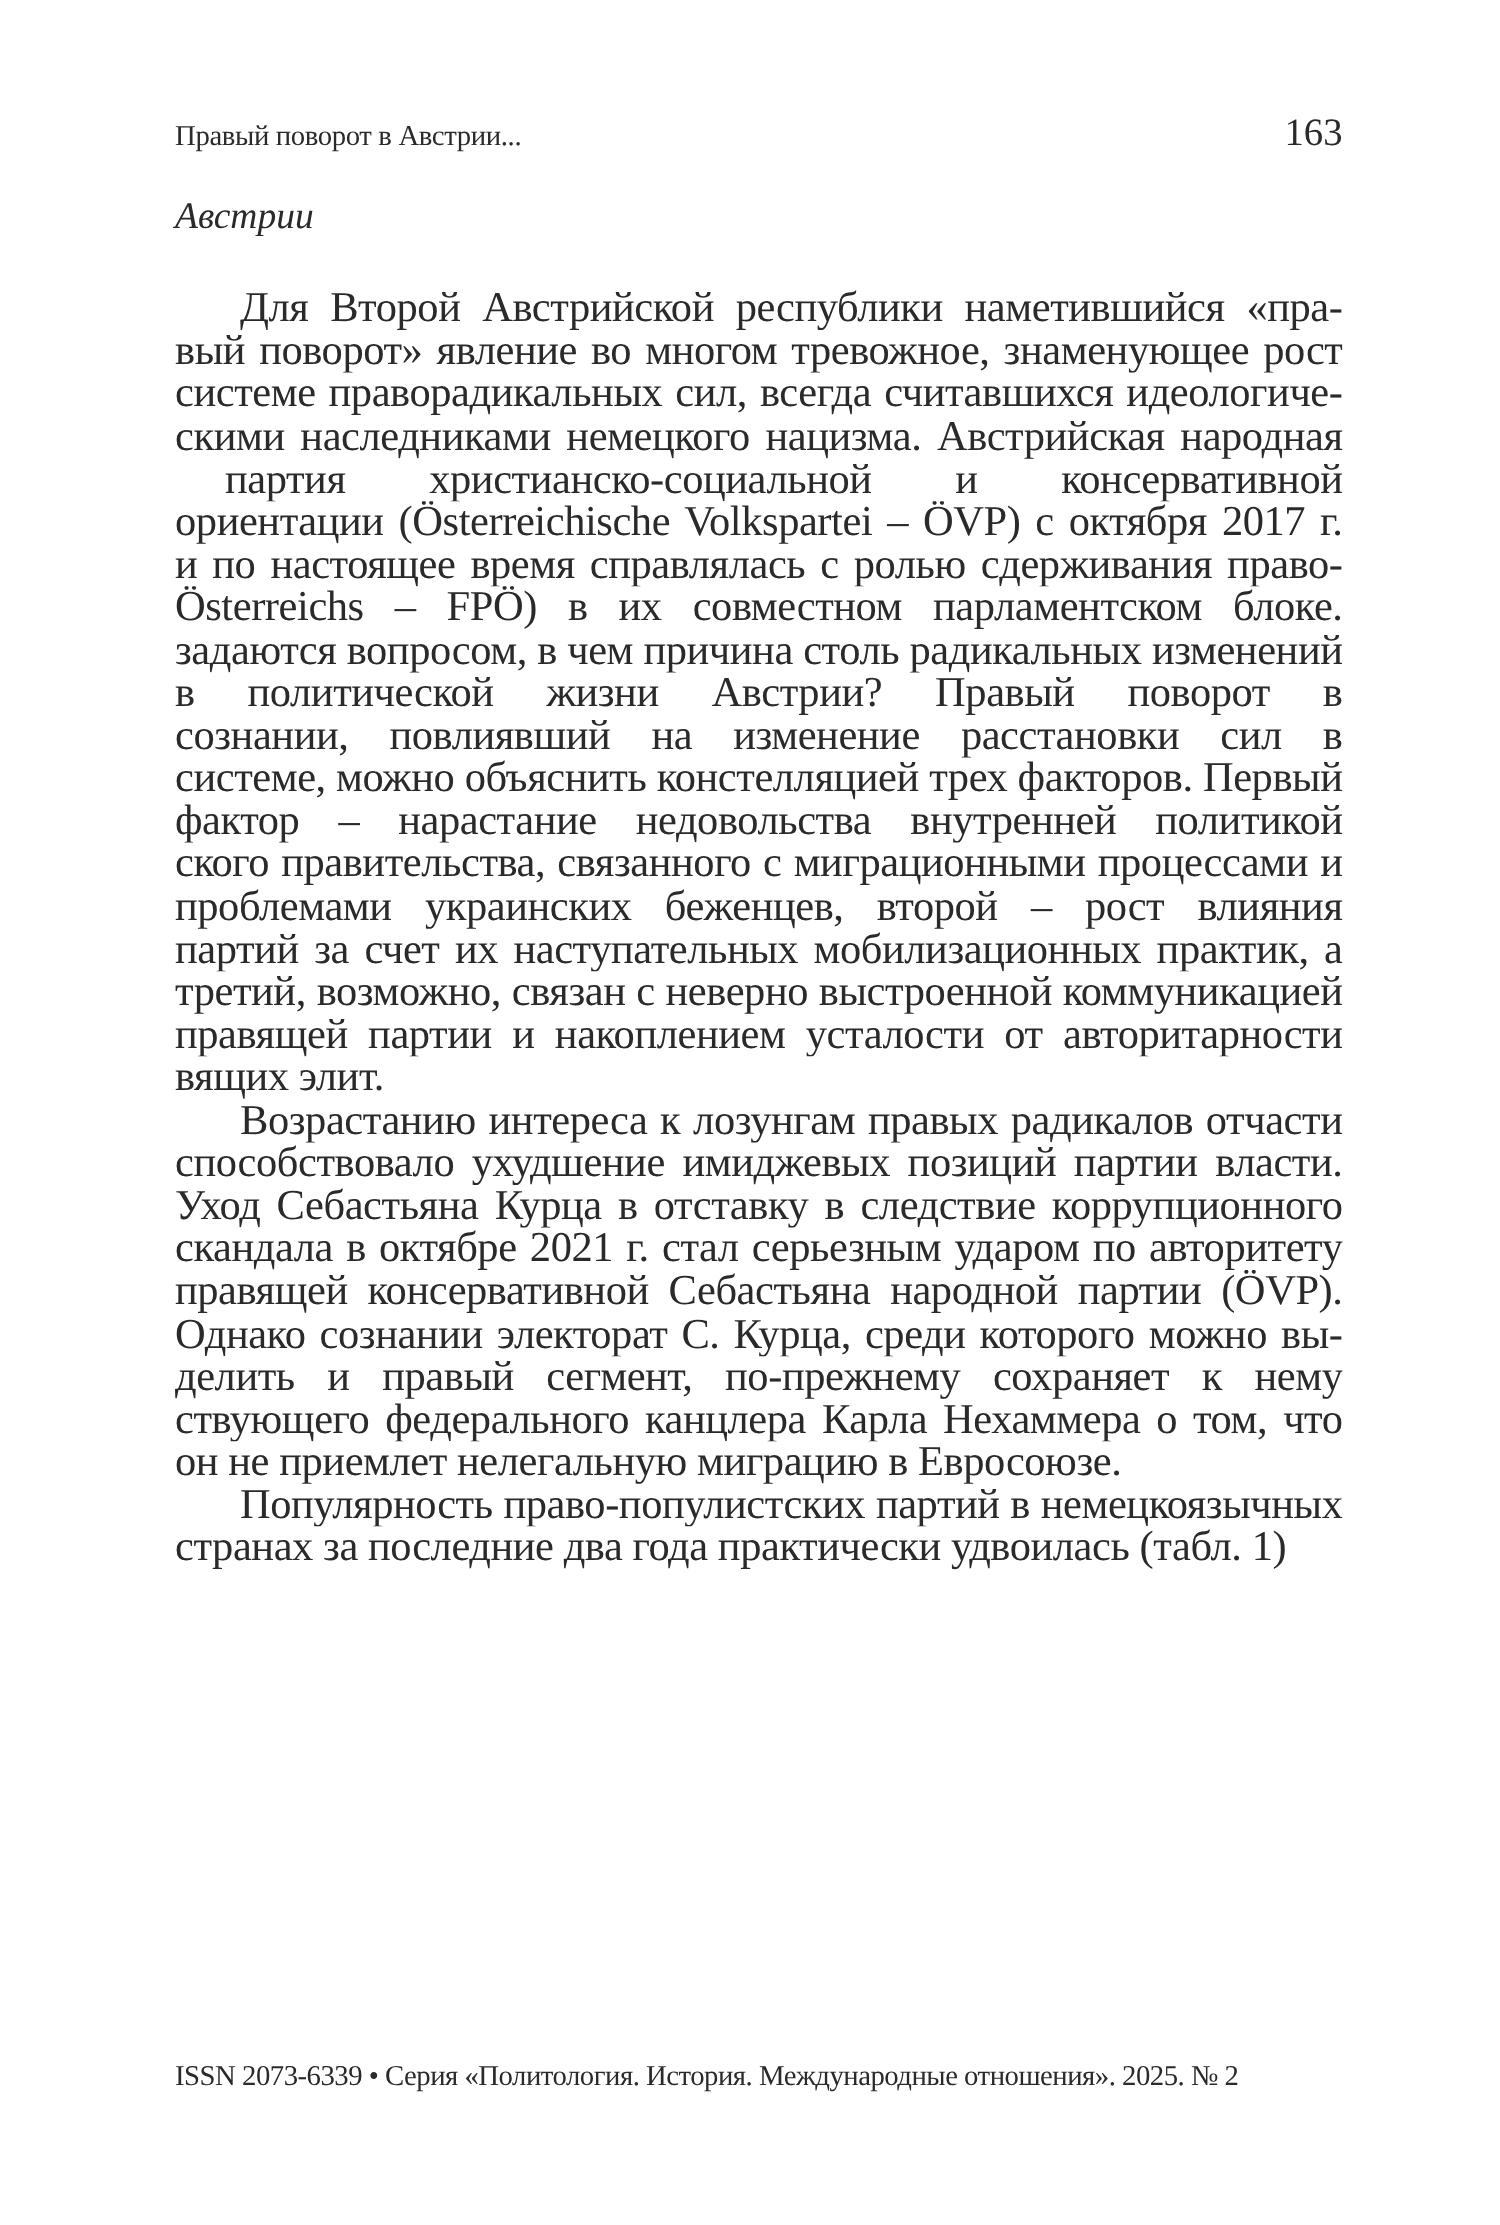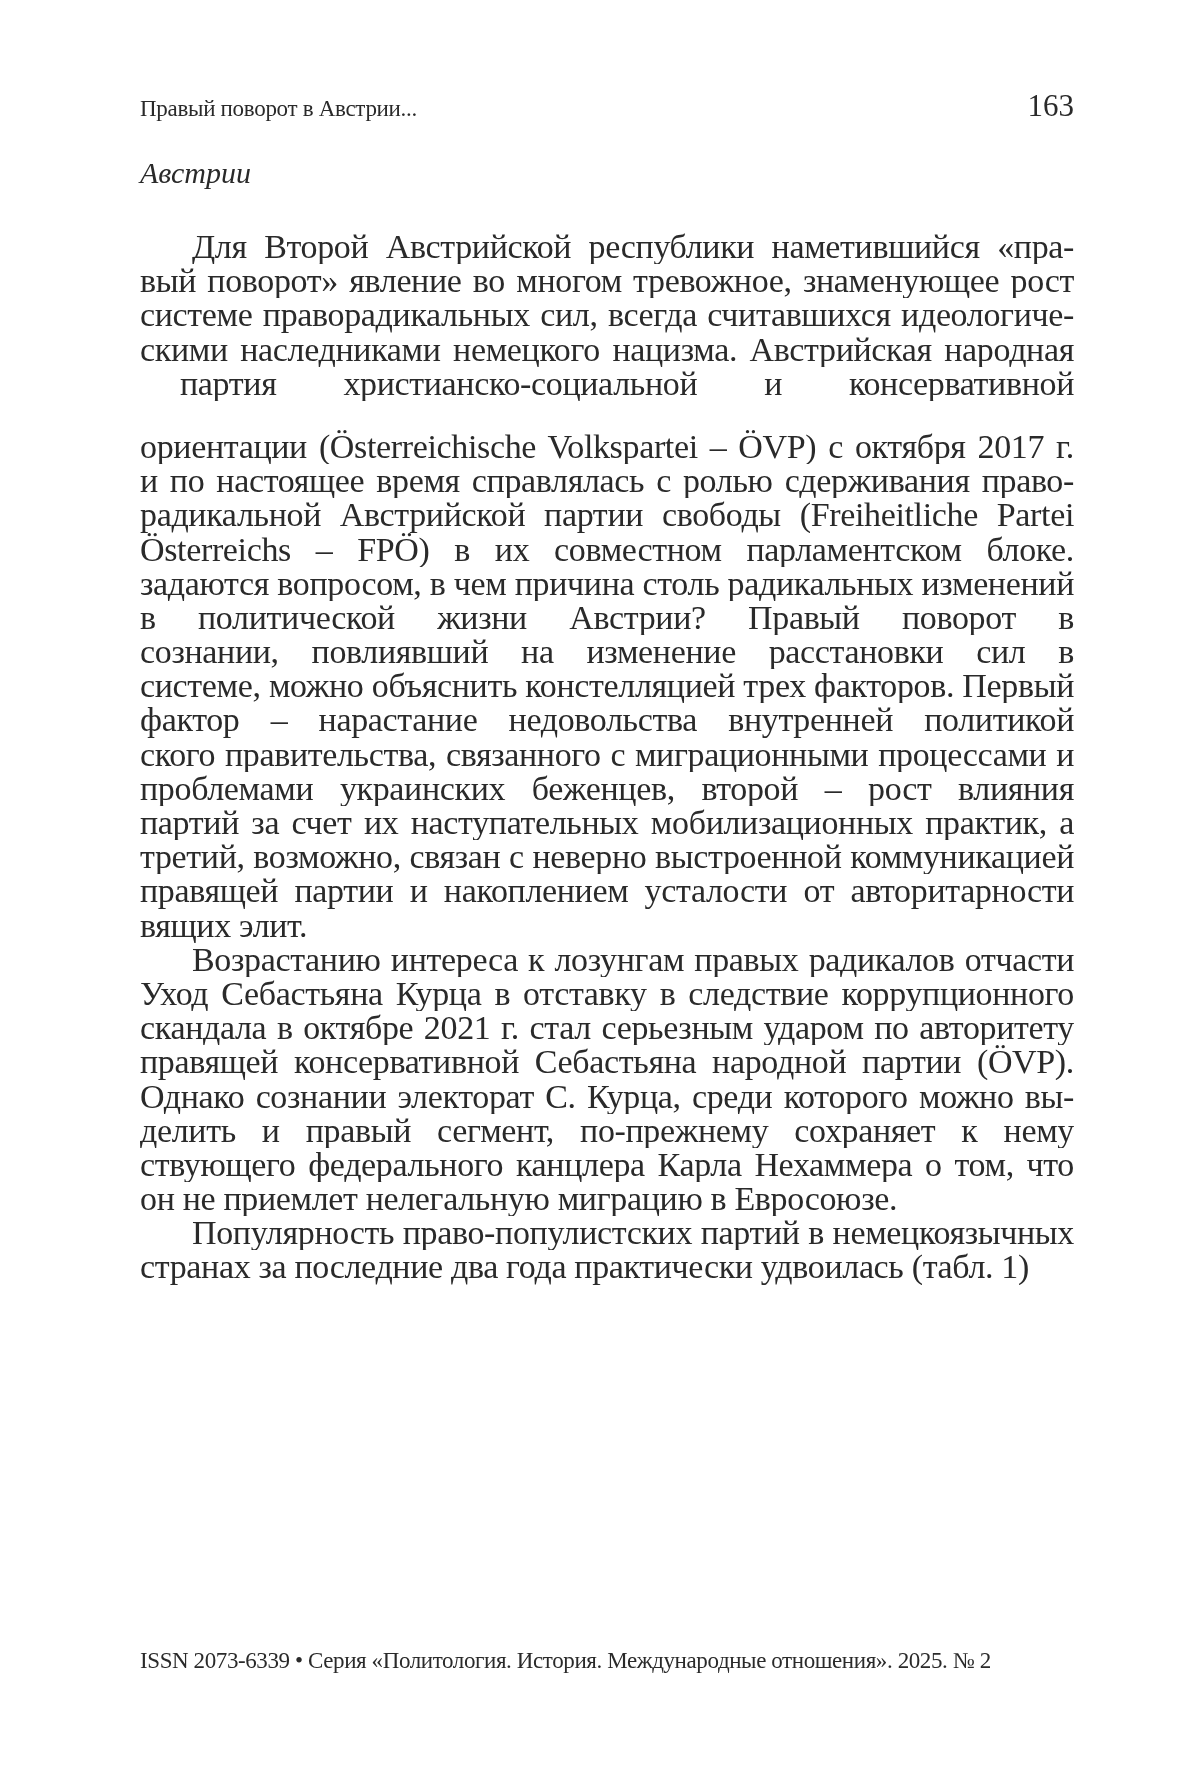--- a/index.html
+++ b/index.html
@@ -29,39 +29,39 @@
 <div class="section-title">Австрии</div>
 
 <div class="body-text">
 
   <div>
     <span class="line indent" style="white-space: normal;">Для Второй Австрийской республики наметившийся «пра-</span>
     <span class="line" style="white-space: normal;">вый поворот» явление во многом тревожное, знаменующее рост</span>
     <span class="line" style="white-space: normal;">системе праворадикальных сил, всегда считавшихся идеологиче-</span>
     <span class="line" style="white-space: normal;">скими наследниками немецкого нацизма. Австрийская народная</span>
     <span class="line" style="white-space: normal; margin-left: 40px;">партия христианско-социальной и консервативной политической</span>
-    <span class="line" style="white-space: normal; margin-top: 29px;">ориентации (Österreichische Volkspartei – ÖVP) с октября 2017 г.</span>
+    <span class="line" style="white-space: normal;">ориентации (Österreichische Volkspartei – ÖVP) с октября 2017 г.</span>
     <span class="line" style="white-space: normal;">и по настоящее время справлялась с ролью сдерживания право-</span>
-    <span class="line" style="white-space: normal;">радикальной Австрийской партии свободы (Freiheitliche Partei</span>
     <span class="line" style="white-space: normal;">Österreichs – FPÖ) в их совместном парламентском блоке. Многие</span>
     <span class="line" style="white-space: normal;">задаются вопросом, в чем причина столь радикальных изменений</span>
     <span class="line" style="white-space: normal;">в политической жизни Австрии? Правый поворот в общественном</span>
     <span class="line" style="white-space: normal;">сознании, повлиявший на изменение расстановки сил в партийной</span>
     <span class="line" style="white-space: normal;">системе, можно объяснить констелляцией трех факторов. Первый</span>
     <span class="line" style="white-space: normal;">фактор – нарастание недовольства внутренней политикой австрий-</span>
     <span class="line" style="white-space: normal;">ского правительства, связанного с миграционными процессами и</span>
     <span class="line" style="white-space: normal;">проблемами украинских беженцев, второй – рост влияния правых</span>
     <span class="line" style="white-space: normal;">партий за счет их наступательных мобилизационных практик, а вот</span>
     <span class="line" style="white-space: normal;">третий, возможно, связан с неверно выстроенной коммуникацией</span>
     <span class="line" style="white-space: normal;">правящей партии и накоплением усталости от авторитарности пра-</span>
     <span class="line last" style="white-space: normal;">вящих элит.</span>
   </div>
 
   <div>
     <span class="line indent" style="white-space: normal;">Возрастанию интереса к лозунгам правых радикалов отчасти</span>
+    <span class="line" style="white-space: normal;">способствовало ухудшение имиджевых позиций партии власти.</span>
     <span class="line" style="white-space: normal;">Уход Себастьяна Курца в отставку в следствие коррупционного</span>
     <span class="line" style="white-space: normal;">скандала в октябре 2021 г. стал серьезным ударом по авторитету</span>
     <span class="line" style="white-space: normal;">правящей консервативной Себастьяна народной партии (ÖVP).</span>
     <span class="line" style="white-space: normal;">Однако сознании электорат С. Курца, среди которого можно вы-</span>
     <span class="line" style="white-space: normal;">делить и правый сегмент, по-прежнему сохраняет к нему доверие.</span>
     <span class="line" style="white-space: normal;">ствующего федерального канцлера Карла Нехаммера о том, что</span>
     <span class="line last" style="white-space: normal;">он не приемлет нелегальную миграцию в Евросоюзе.</span>
   </div>
 
   <div>

